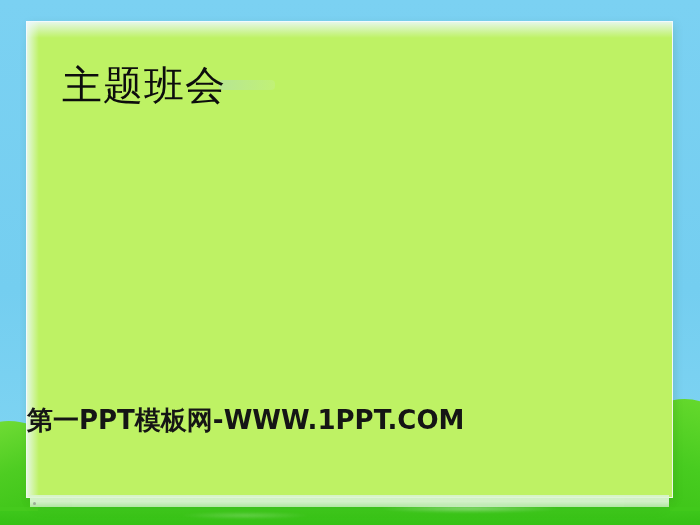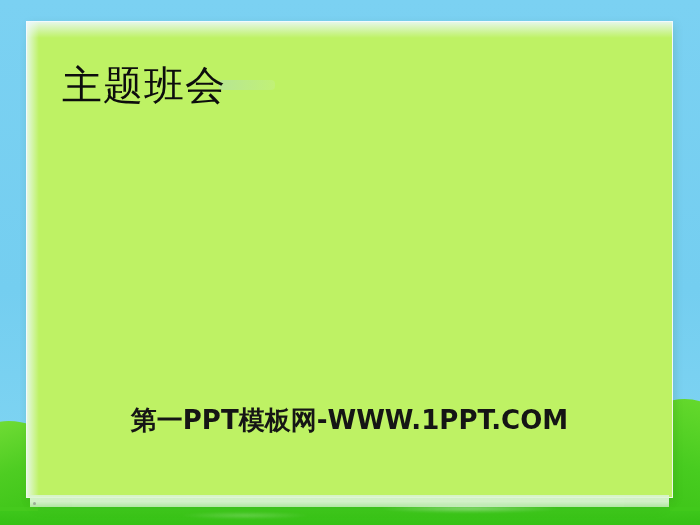--- a/index.html
+++ b/index.html
@@ -170,21 +170,20 @@
     letter-spacing: 0px;
     color: #fc0707;
     white-space: nowrap;
   }
 
   .watermark {
     position: absolute;
     left: 0;
     right: 0;
     top: 381px;
-    text-align: center;
     font-family: "DejaVu Sans", "Liberation Sans", sans-serif;
     font-size: 26px;
     font-weight: bold;
     letter-spacing: 0px;
     color: #151515;
     white-space: nowrap;
   }
 </style>
 </head>
 <body>

